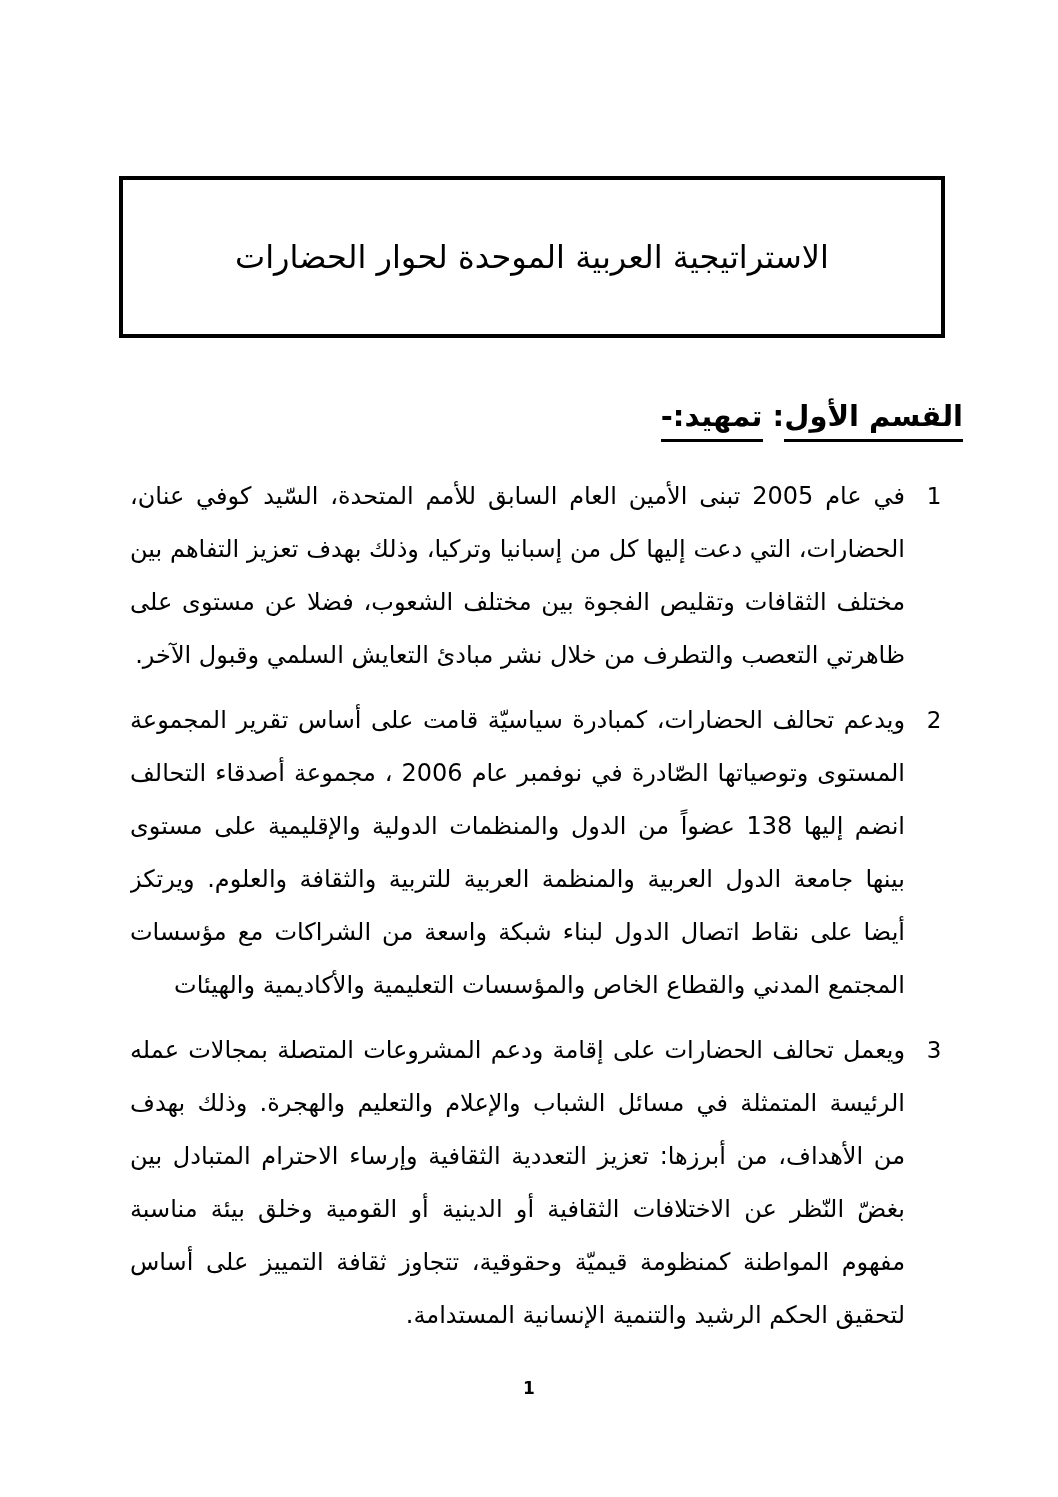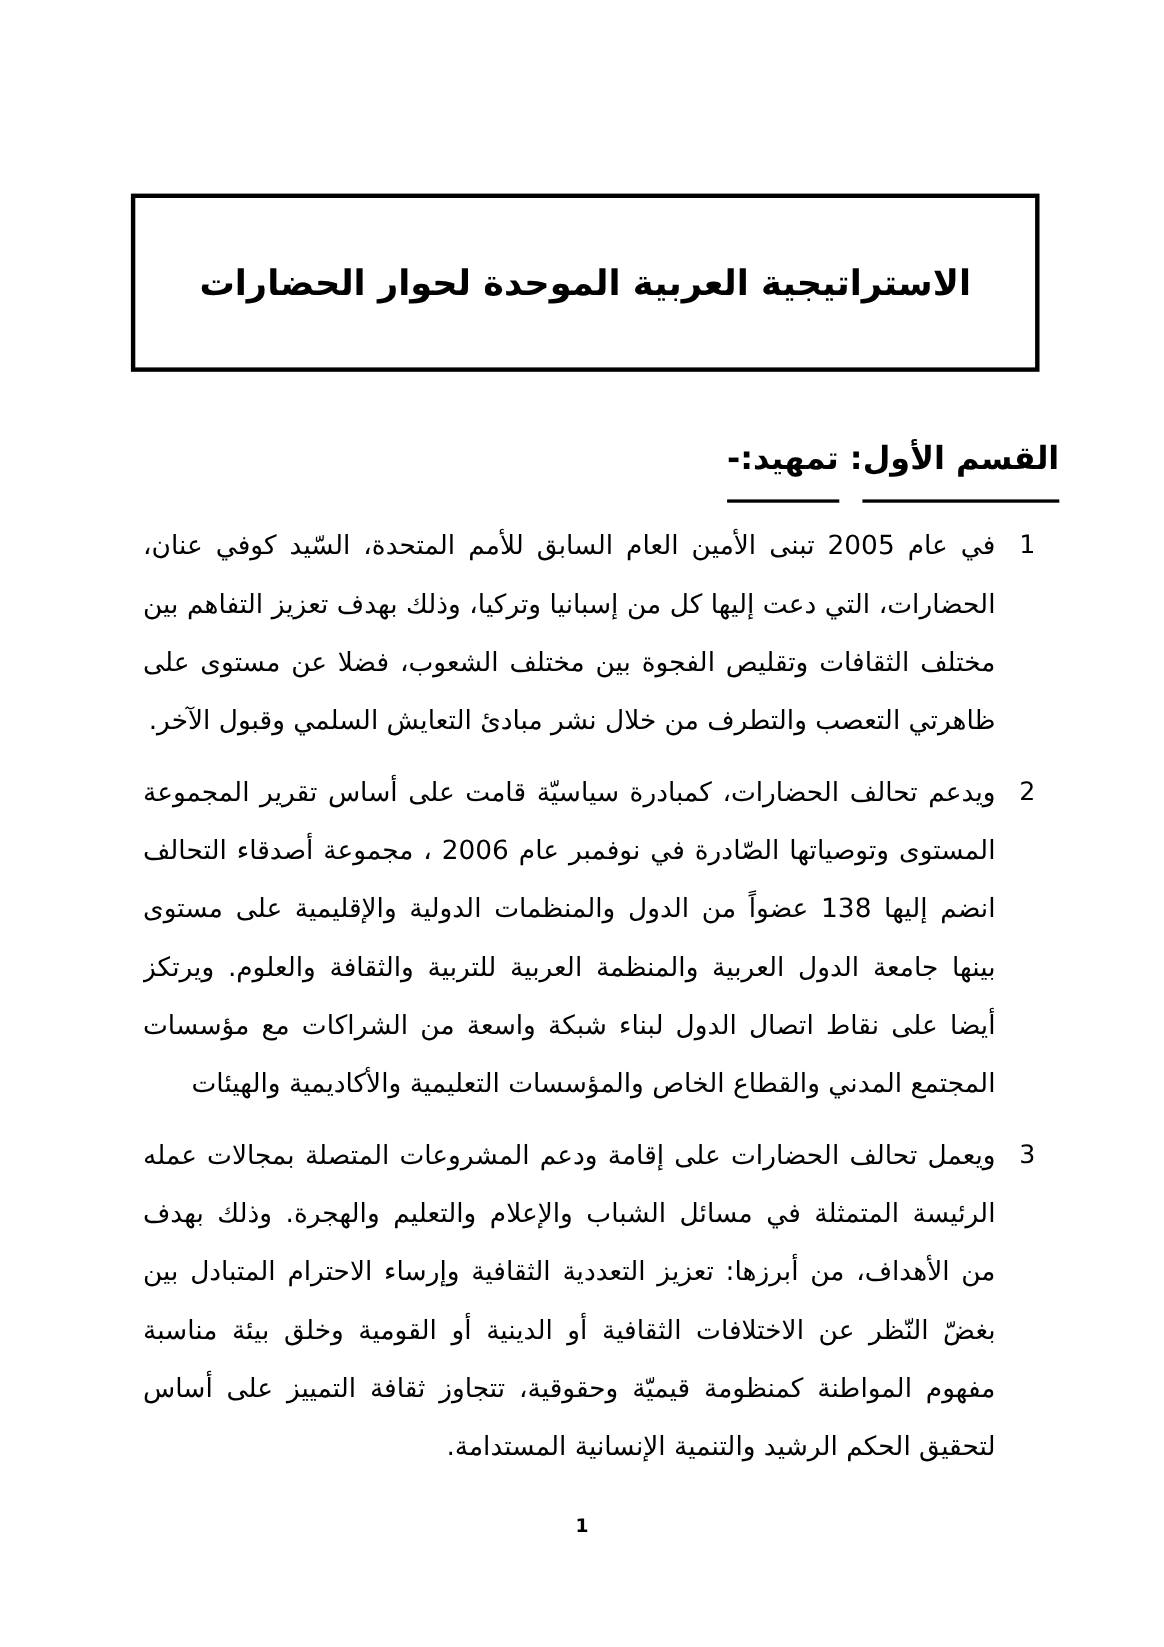--- a/index.html
+++ b/index.html
@@ -23,35 +23,35 @@
     top: 176px;
     width: 818px;
     height: 154px;
     border: 4px solid #000000;
     display: flex;
     align-items: center;
     justify-content: center;
   }
   .doc-title {
     font-size: 32px;
-    font-weight: bold;
+    font-weight: normal;
     letter-spacing: 0.5px;
     text-align: center;
   }
   .section-heading {
     position: absolute;
     top: 392px;
     right: 95px;
     font-size: 29px;
     font-weight: bold;
     line-height: 48px;
   }
   .underlined {
     border-bottom: 3px solid #000000;
-    padding-bottom: 21px;
+    padding-bottom: 6px;
   }
   .paragraphs {
     position: absolute;
     top: 470px;
     right: 95px;
     left: 130px;
   }
   .para {
     display: flex;
     margin-bottom: 12px;

